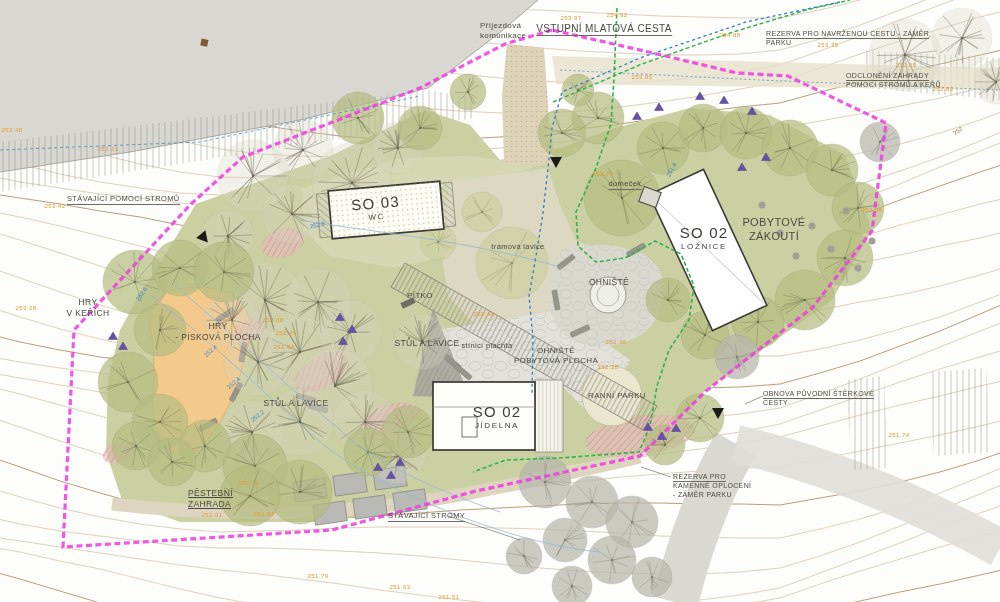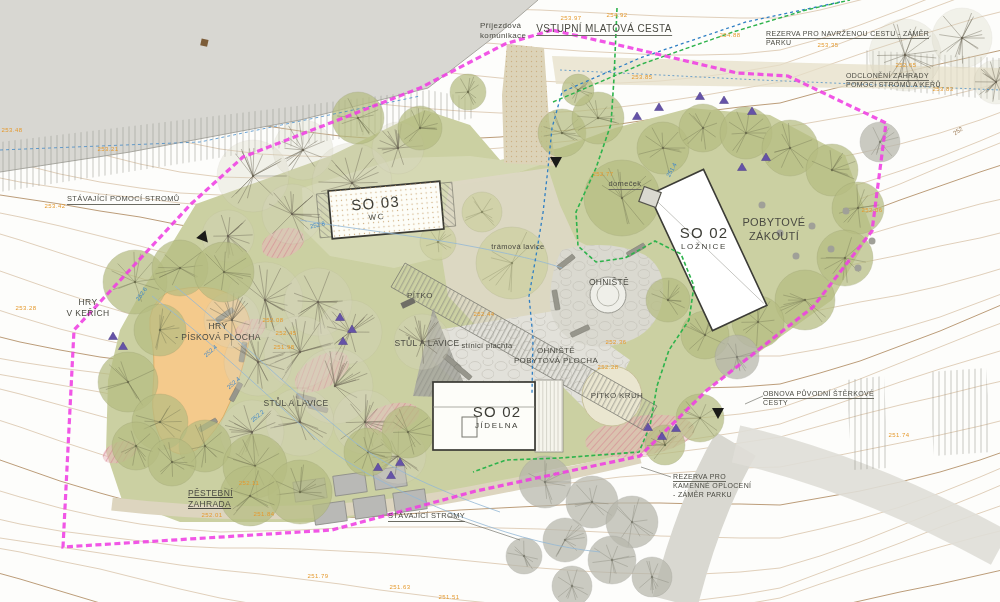--- a/index.html
+++ b/index.html
@@ -1387,21 +1387,21 @@
         <div><span>stínicí plachta</span></div>
       </div>
       <div class="ann c" style="left: 556px; top: 346px; font-size: 8px;">
         <div><span>OHNIŠTĚ</span></div>
         <div><span>POBYTOVÁ PLOCHA</span></div>
       </div>
       <div class="ann c" style="left: 296px; top: 398px; font-size: 8.5px;">
         <div><span>STŮL A LAVICE</span></div>
       </div>
       <div class="ann c" style="left: 617px; top: 391px; font-size: 8px;">
-        <div><span>PÍTKO KRUH</span></div>
+        <div><span>RANNÍ PARKU</span></div>
       </div>
       <div class="ann" style="left: 763px; top: 389px; font-size: 7px;">
         <div><span class="u">OBNOVA PŮVODNÍ ŠTĚRKOVÉ</span></div>
         <div><span>CESTY</span></div>
       </div>
       <div class="ann" style="left: 673px; top: 472px; font-size: 7px;">
         <div><span class="u">REZERVA PRO</span></div>
         <div><span>KAMENNÉ OPLOCENÍ</span></div>
         <div><span>- ZÁMĚR PARKU</span></div>
       </div>

